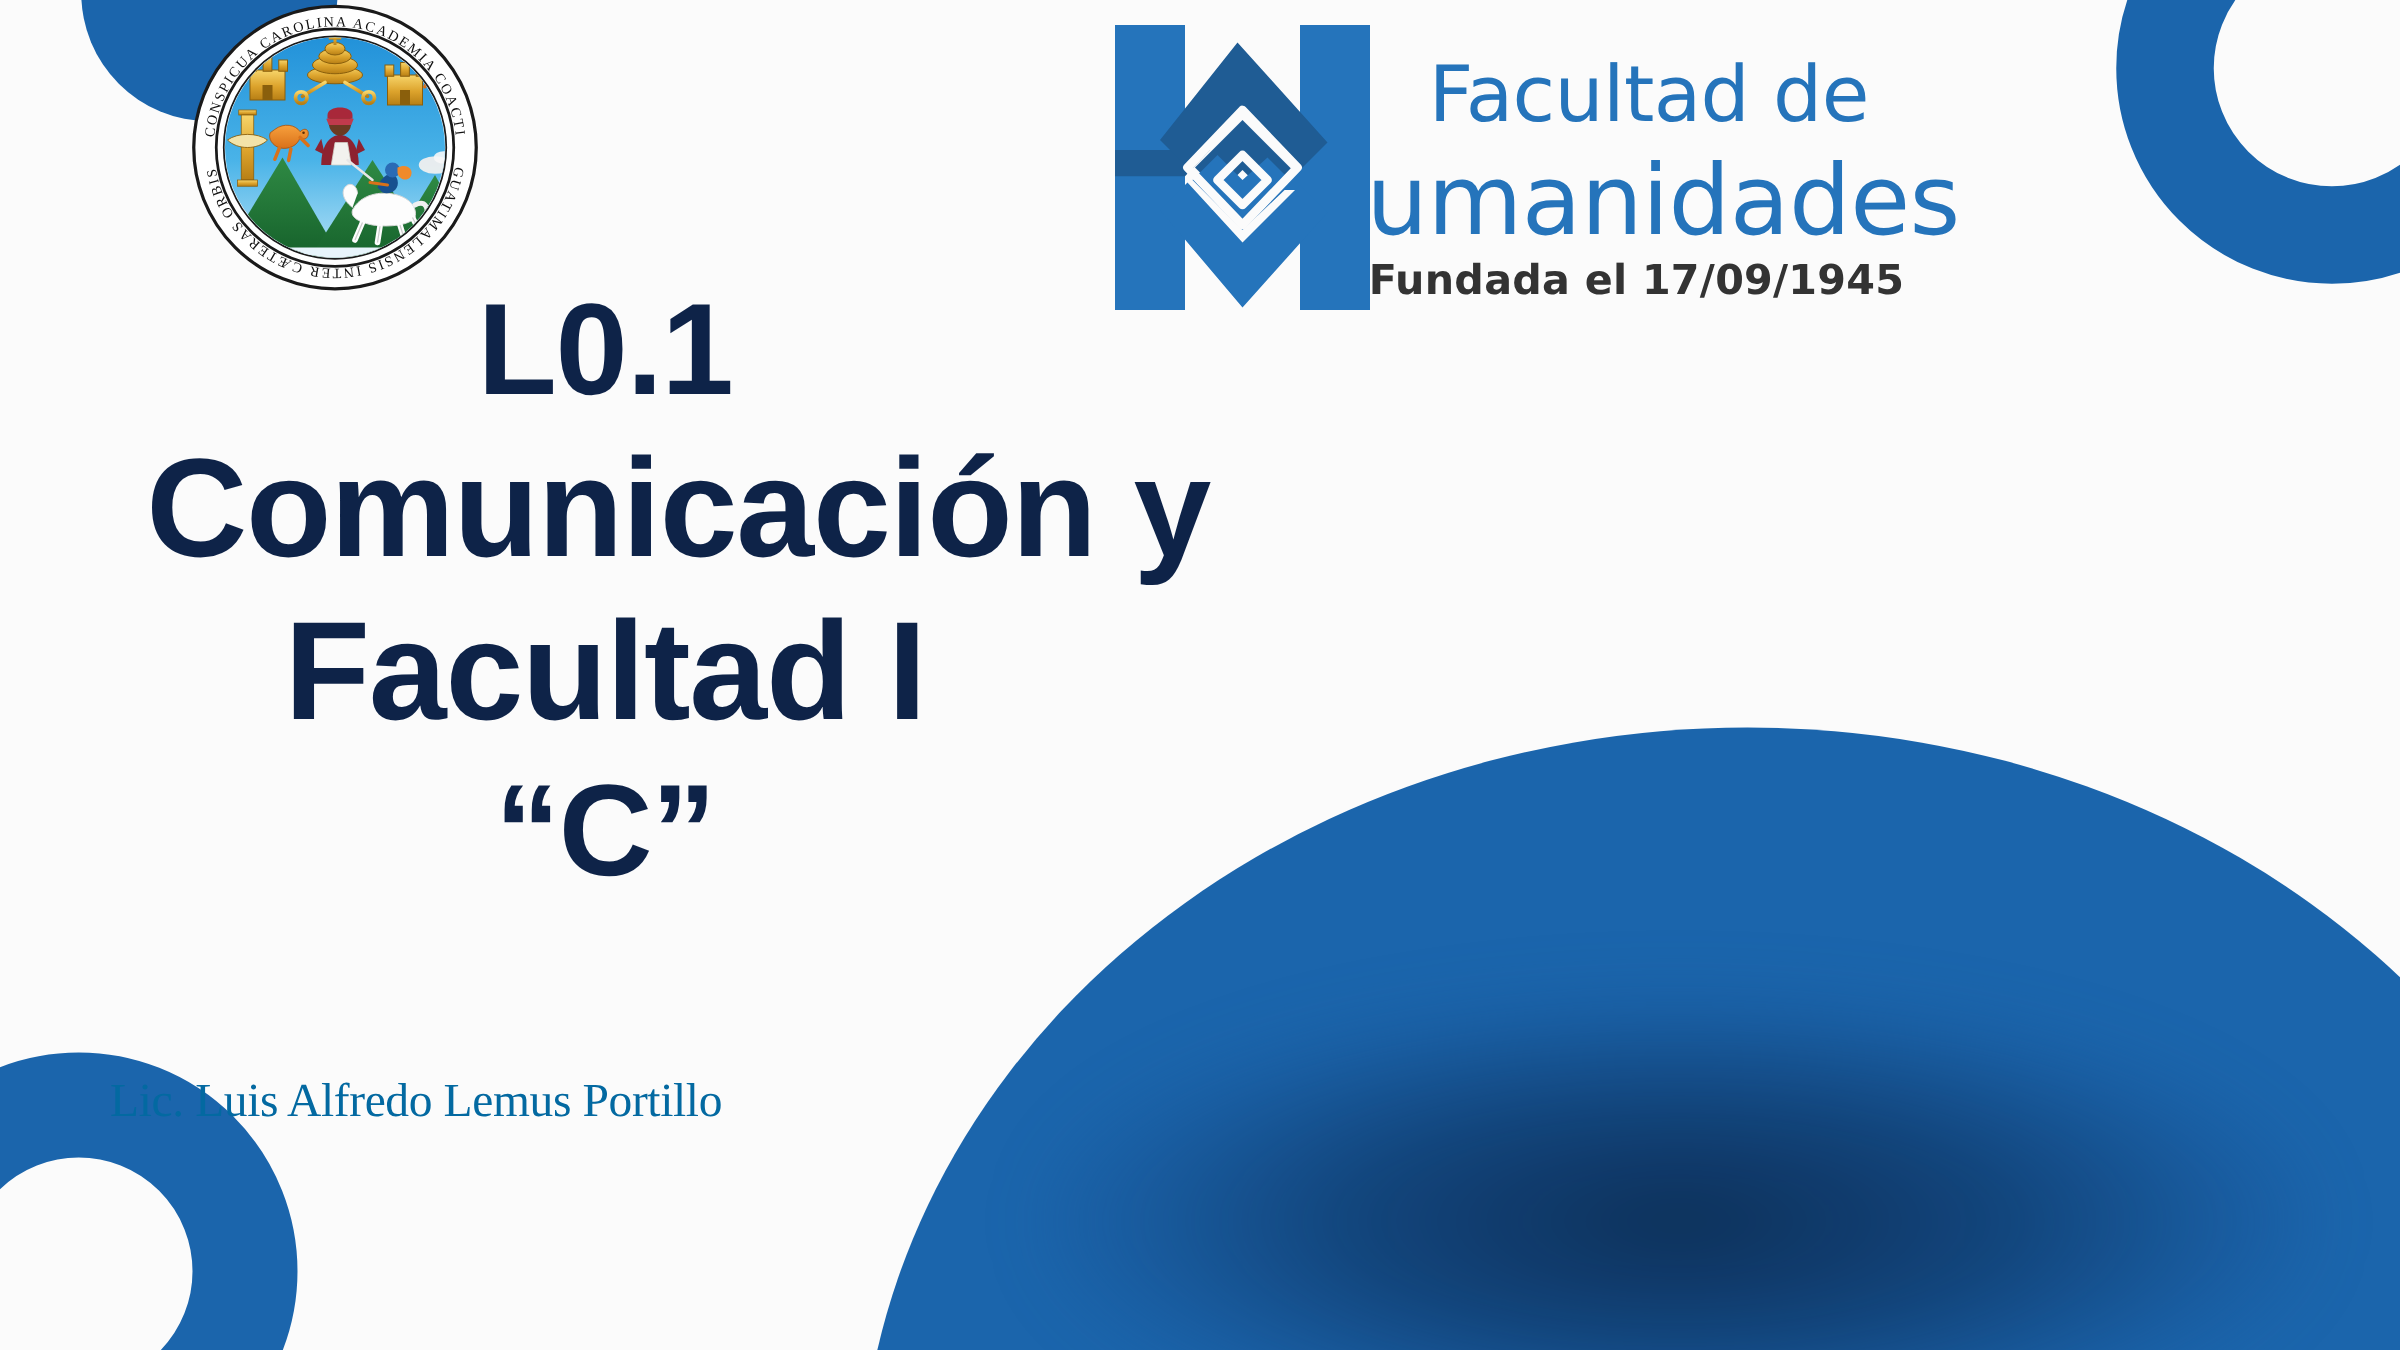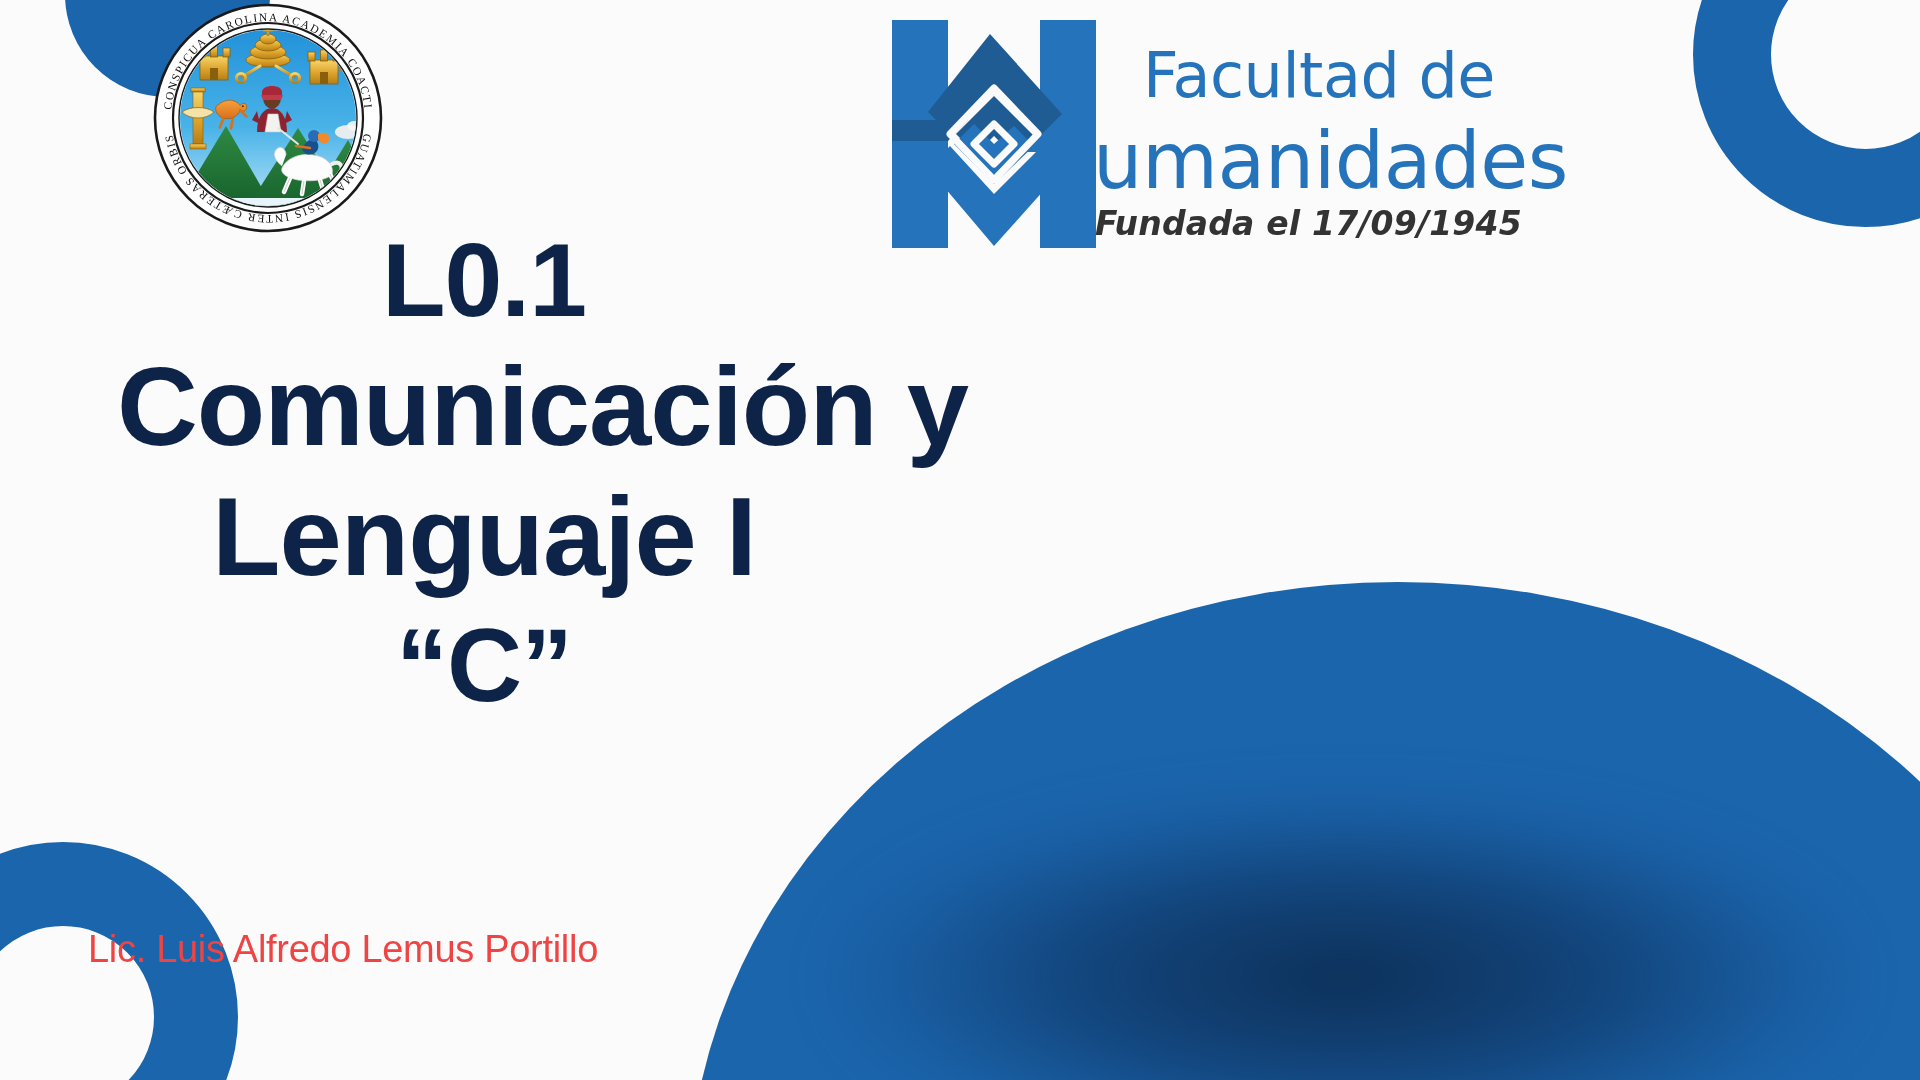--- a/index.html
+++ b/index.html
@@ -106,21 +106,20 @@
   .fh-line1 { font-size: 62px; }
   .fh-line2 { font-size: 78px; margin-top: 18px; margin-left: -2px; }
   .fh-line3 {
     color: #333333;
     font-family: "DejaVu Sans", sans-serif;
     font-weight: 700;
     font-size: 33px;
     letter-spacing: 0.2px;
     margin-top: 6px;
     white-space: nowrap;
-    font-style: italic;
   }
 
   
   #title-block {
     position: absolute;
     left: 0; top: 228px;
     width: 968px;
     text-align: center;
     z-index: 5;
   }
@@ -145,23 +144,23 @@
     font-size: 112px;
     line-height: 1.16;
   }
   #title-section {
     font-size: 104px;
     line-height: 1.18;
     margin-top: 2px;
   }
   #author {
     position: absolute;
-    left: 88px; top: 928px;
-    color: #ef4444;
-    font-family: Liberation Sans, sans-serif;
+    left: 88px; top: 859px;
+    color: #0369a1;
+    font-family: Liberation Serif, serif;
     font-weight: 400;
     font-size: 38px;
     letter-spacing: -0.3px;
     white-space: nowrap;
     z-index: 6;
   }
 </style>
 </head>
 <body>
 
@@ -338,19 +337,19 @@
     <div id="fahusac-text">
       <div class="fh-line1">Facultad de</div>
       <div class="fh-line2">umanidades</div>
       <div class="fh-line3">Fundada el 17/09/1945</div>
     </div>
   </div>
 
   <div id="title-block">
     <div class="title-line" id="title-code">L0.1</div>
     <div class="title-line" id="title-main-1">Comunicación y</div>
-    <div class="title-line" id="title-main-2">Lenguaje I</div>
+    <div class="title-line" id="title-main-2">Facultad I</div>
     <div class="title-line" id="title-section">“C”</div>
   </div>
 
   <div id="author">Lic. Luis Alfredo Lemus Portillo</div>
 
 </div>
 
 </body></html>

